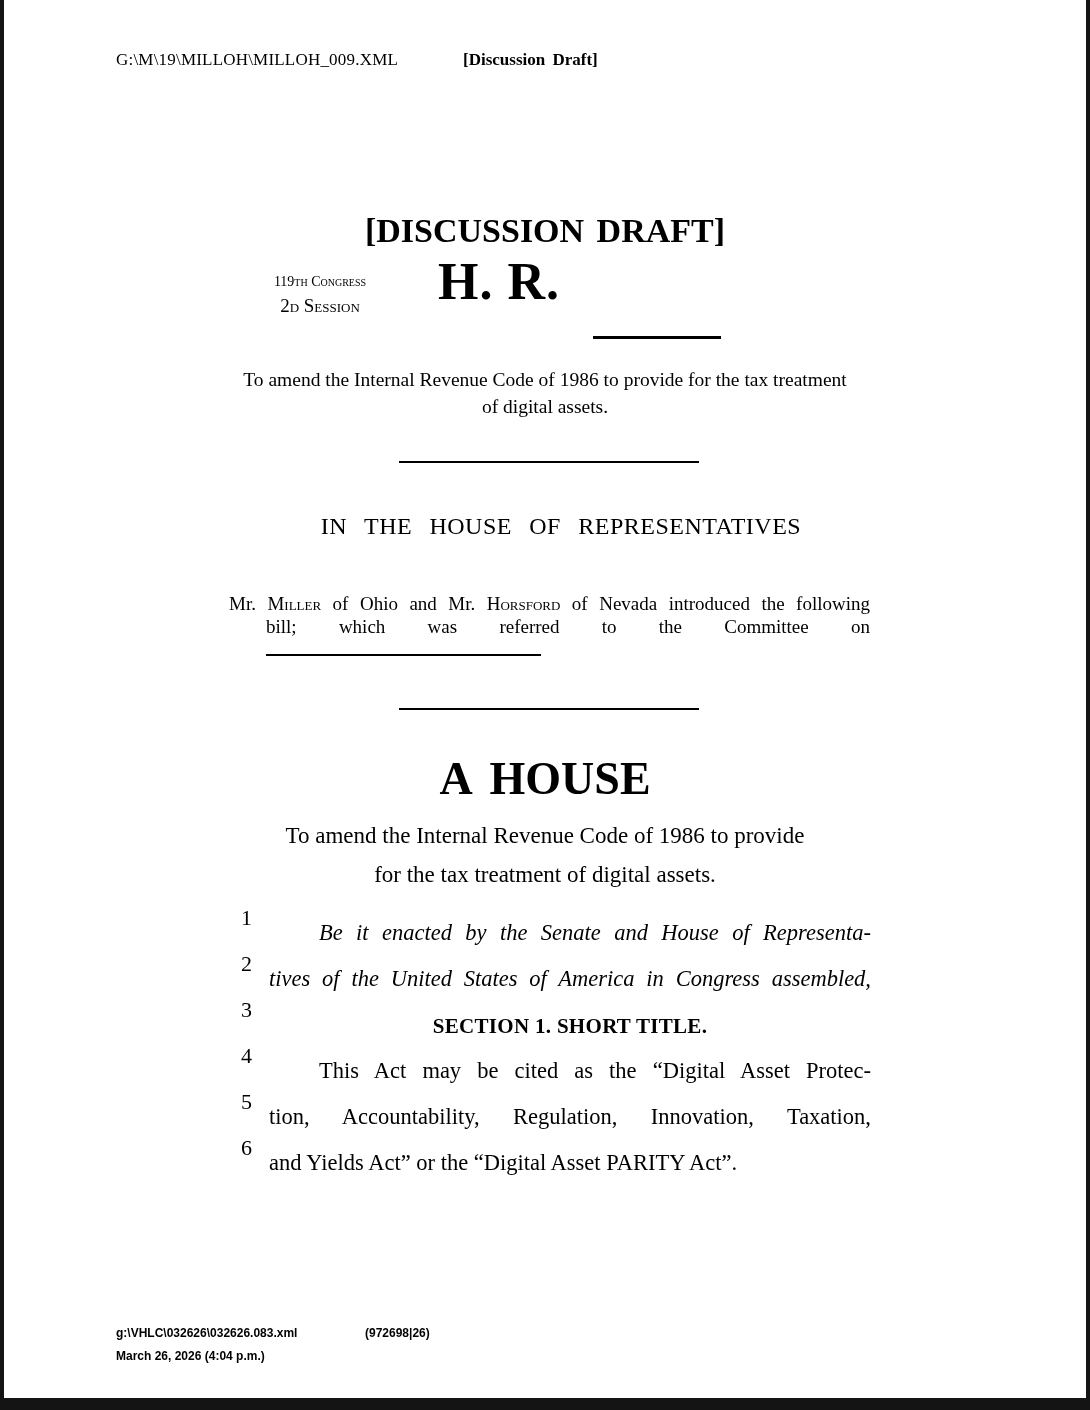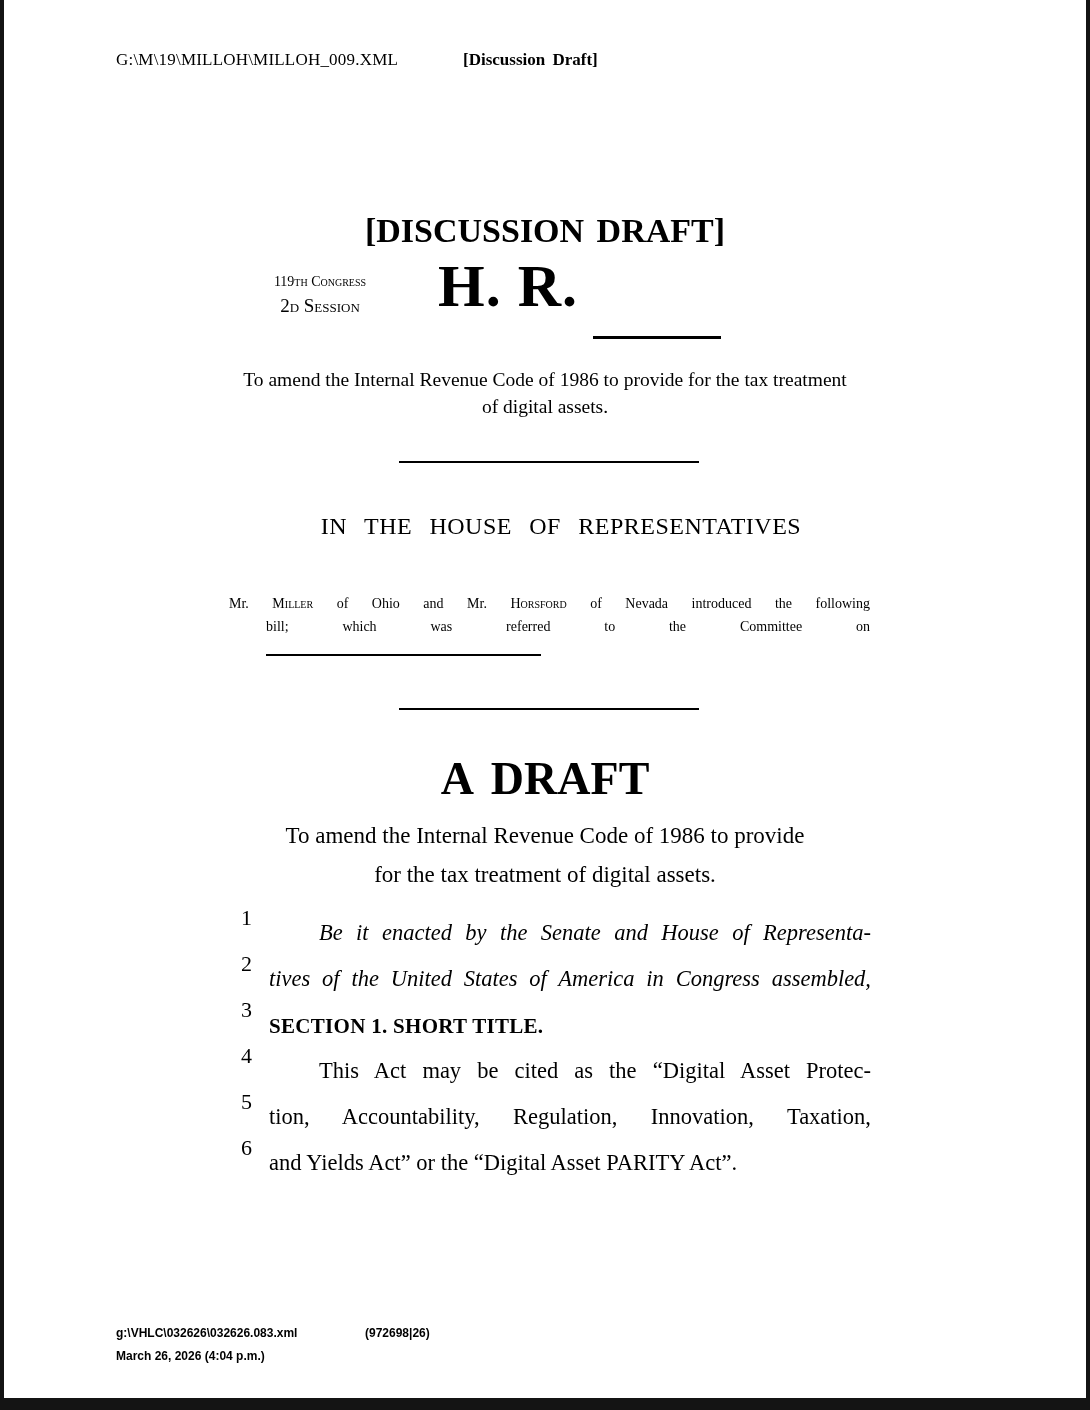--- a/index.html
+++ b/index.html
@@ -32,21 +32,21 @@
     word-spacing: 4px;
   }
   .congress-block {
     position: absolute; left: 222px; top: 270px; width: 188px;
     text-align: center; line-height: 24px;
   }
   .congress-line { font-variant: small-caps; font-size: 14px; display: block; }
   .session-line  { font-variant: small-caps; font-size: 19px; display: block; }
   .hr-label {
     position: absolute; left: 434px; top: 252px;
-    font-size: 60px; font-weight: bold; letter-spacing: 1px;
+    font-size: 52px; font-weight: bold; letter-spacing: 1px;
   }
   .hr-blank {
     position: absolute; left: 589px; top: 300px;
     width: 128px; height: 36px; border-bottom: 3px solid #000;
   }
   .amend-par {
     position: absolute; left: 0; top: 366px; width: 100%;
     text-align: center; font-size: 19.5px; line-height: 27px;
   }
   .rule { position: absolute; left: 395px; width: 300px; border-top: 2px solid #000; height: 0; }
@@ -54,21 +54,21 @@
   .rule2 { top: 708px; }
   
   .chamber {
     position: absolute; left: 16px; top: 513px; width: 100%;
     text-align: center; font-size: 24px; word-spacing: 0.45em;
     letter-spacing: 0.5px;
   }
   
   .sponsor {
     position: absolute; left: 225px; top: 592px; width: 641px;
-    font-size: 14px; line-height: 23px;
+    font-size: 19px; line-height: 23px;
   }
   .sponsor .l1 { text-align: justify; text-align-last: justify; }
   .sponsor .l2 { padding-left: 37px; text-align: justify; text-align-last: justify; }
   .sc { font-variant: small-caps; }
   .committee-blank {
     position: absolute; left: 37px; top: 62px;
     width: 275px; border-bottom: 2px solid #000; height: 0;
   }
   
   .a-bill {
@@ -80,21 +80,21 @@
     text-align: center; font-size: 23px; line-height: 39px;
   }
   
   .body-lines {
     position: absolute; left: 237px; top: 905px; width: 630px;
   }
   .line-row { display: flex; height: 46px; align-items: flex-start; }
   .line-num { flex: 0 0 28px; font-size: 22px; }
   .line-text { flex: 1 1 auto; font-size: 22.5px; margin-top: 15px; }
   .line-text.italic { font-style: italic; }
-  .line-text.bold { font-weight: bold; font-size: 21px; padding-top: 2px; letter-spacing: 0.3px; }
+  .line-text.bold { font-weight: bold; font-size: 21px; padding-top: 2px; letter-spacing: 0.3px; text-align: center; }
   .line-text.indent { text-indent: 50px; }
   .line-text.justify { text-align: justify; text-align-last: justify; }
   
   .footer {
     position: absolute; left: 112px; top: 1322px;
     font-family: "Liberation Sans", "DejaVu Sans", sans-serif;
     font-size: 12px; line-height: 23px; font-weight: bold;
   }
   .footer .doc-id { position: absolute; left: 249px; top: 0; }
 </style>
@@ -125,21 +125,21 @@
   <div class="chamber">IN THE HOUSE OF REPRESENTATIVES</div>
 
   <div class="sponsor">
     <div class="l1"><span>Mr. </span><span class="sc">Miller</span><span> of Ohio and Mr. </span><span class="sc">Horsford</span><span> of Nevada introduced the following</span></div>
     <div class="l2">bill; which was referred to the Committee on</div>
     <div class="committee-blank"></div>
   </div>
 
   <div class="rule rule2"></div>
 
-  <div class="a-bill">A DRAFT</div>
+  <div class="a-bill">A HOUSE</div>
   <div class="bill-desc">
     <div>To amend the Internal Revenue Code of 1986 to provide</div>
     <div>for the tax treatment of digital assets.</div>
   </div>
 
   <div class="body-lines">
     <div class="line-row">
       <div class="line-num">1</div>
       <div class="line-text italic indent justify">Be it enacted by the Senate and House of Representa-</div>
     </div>

